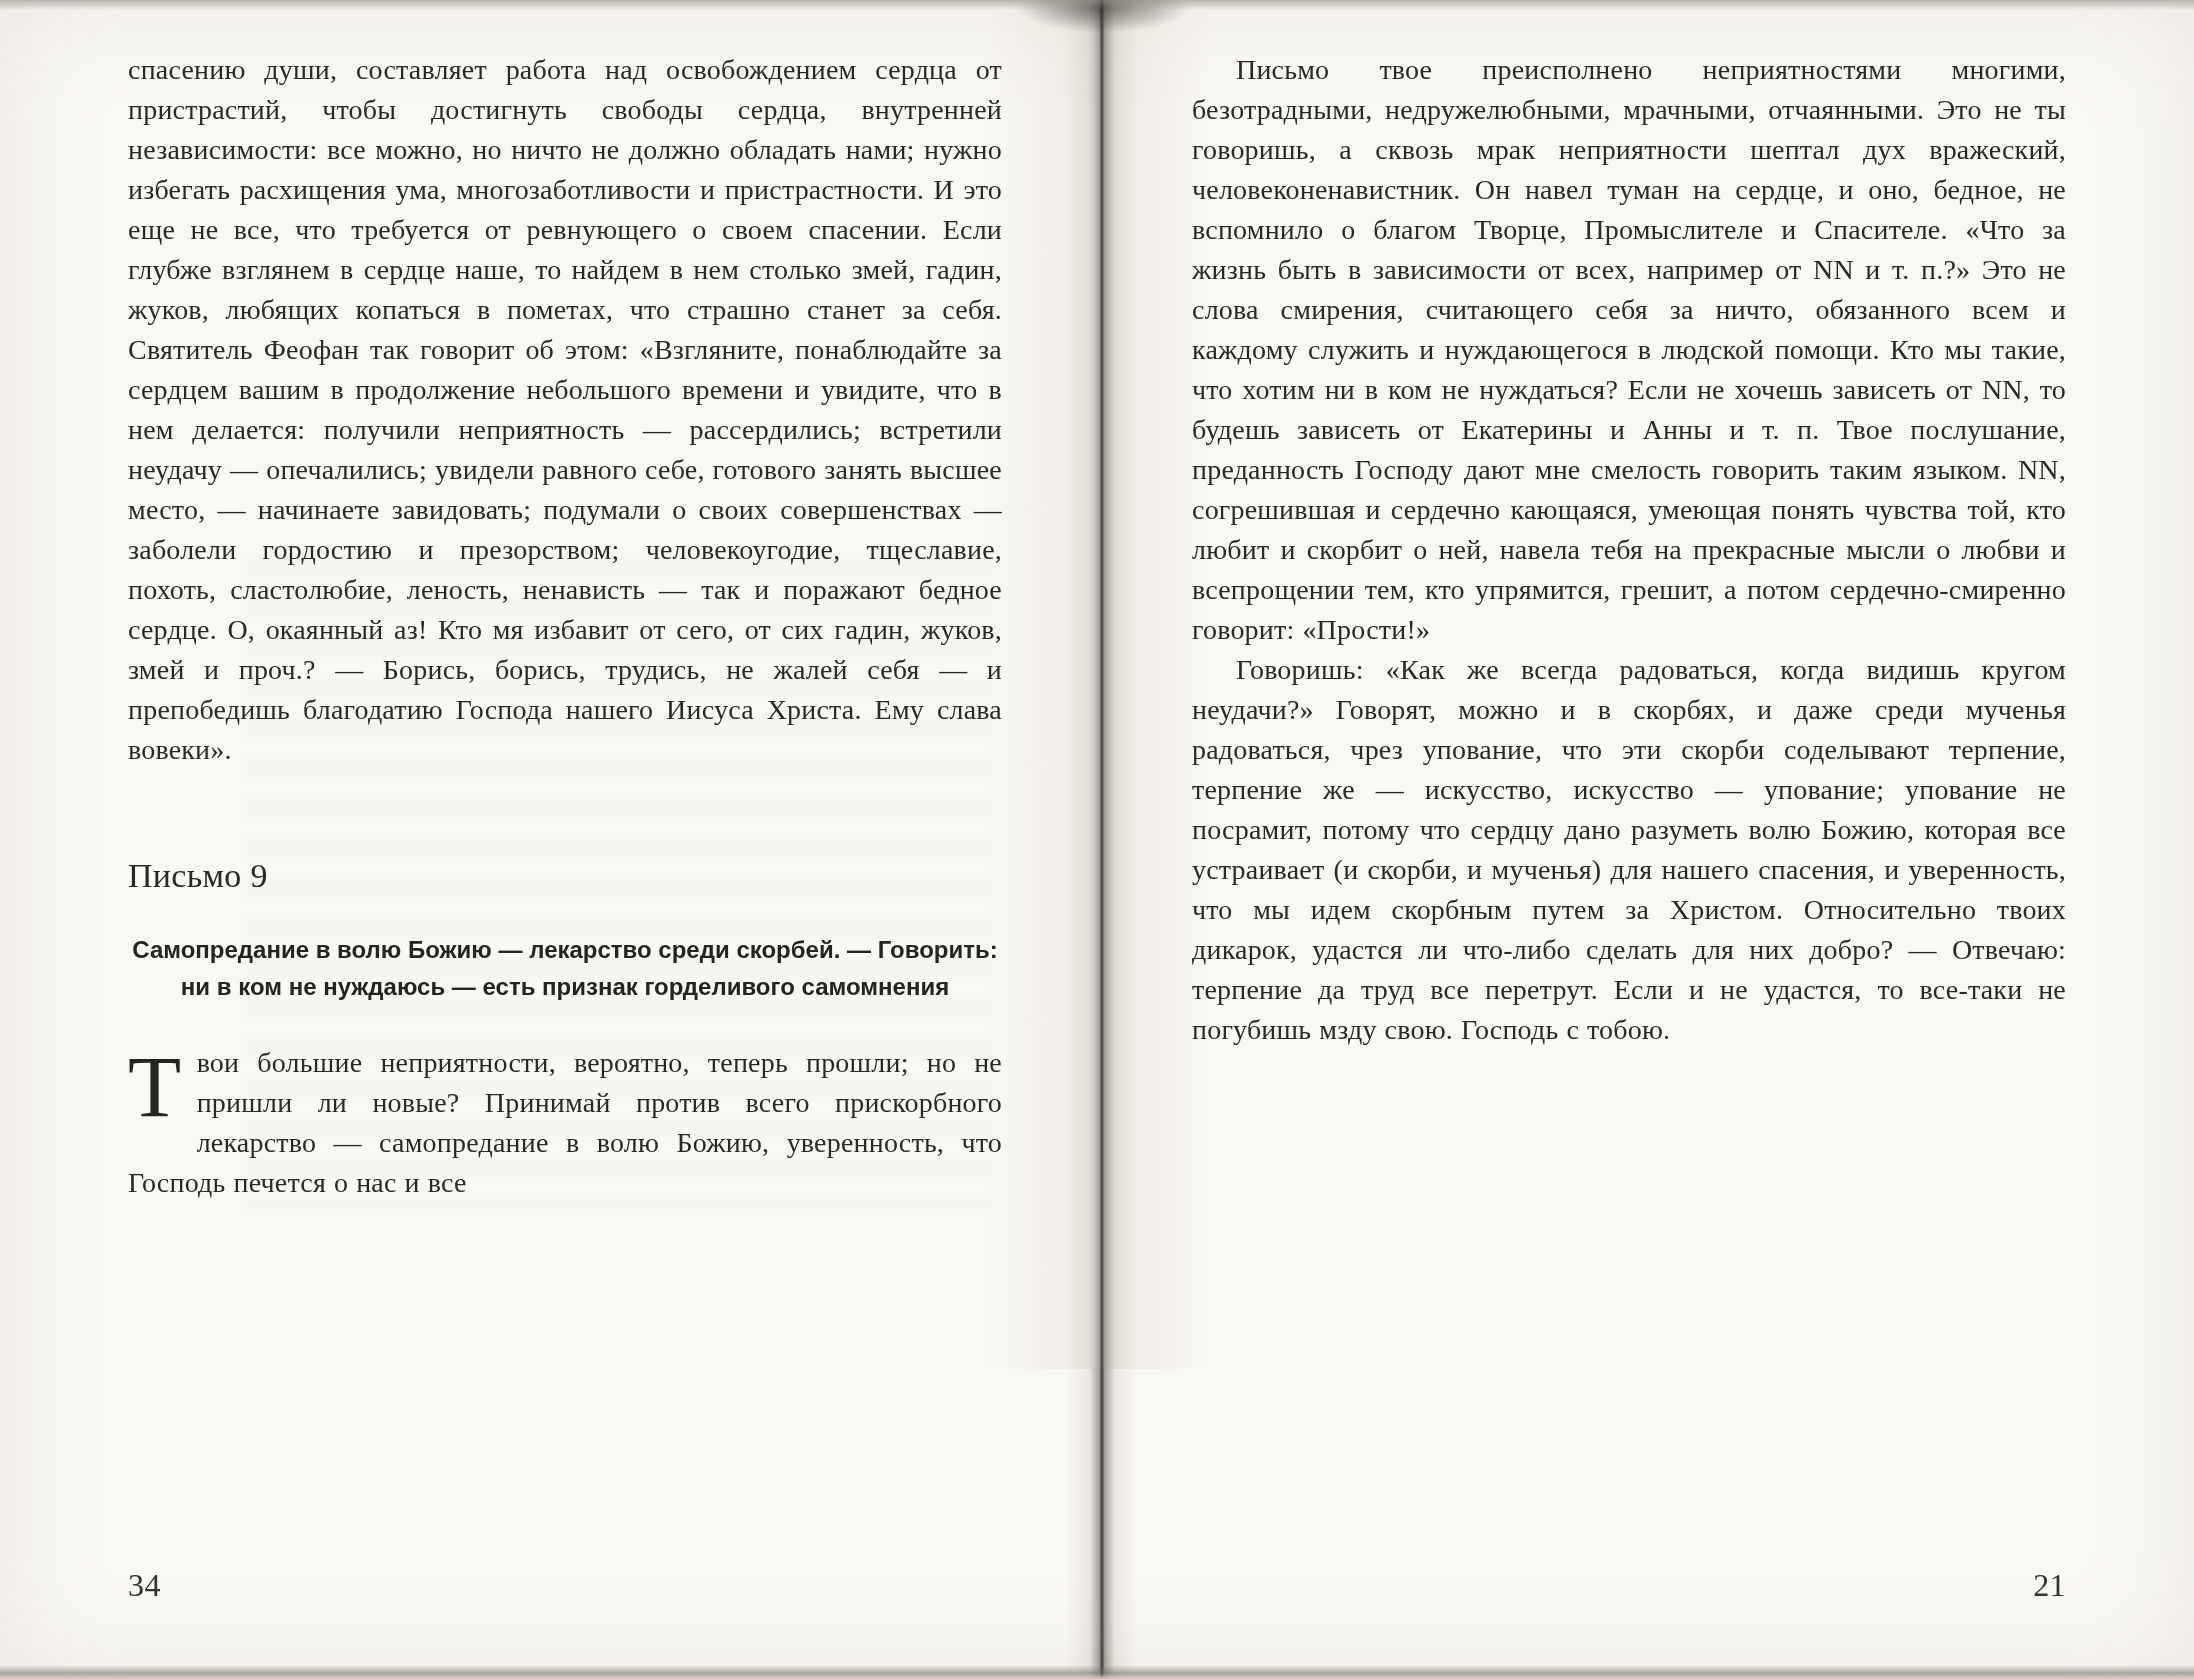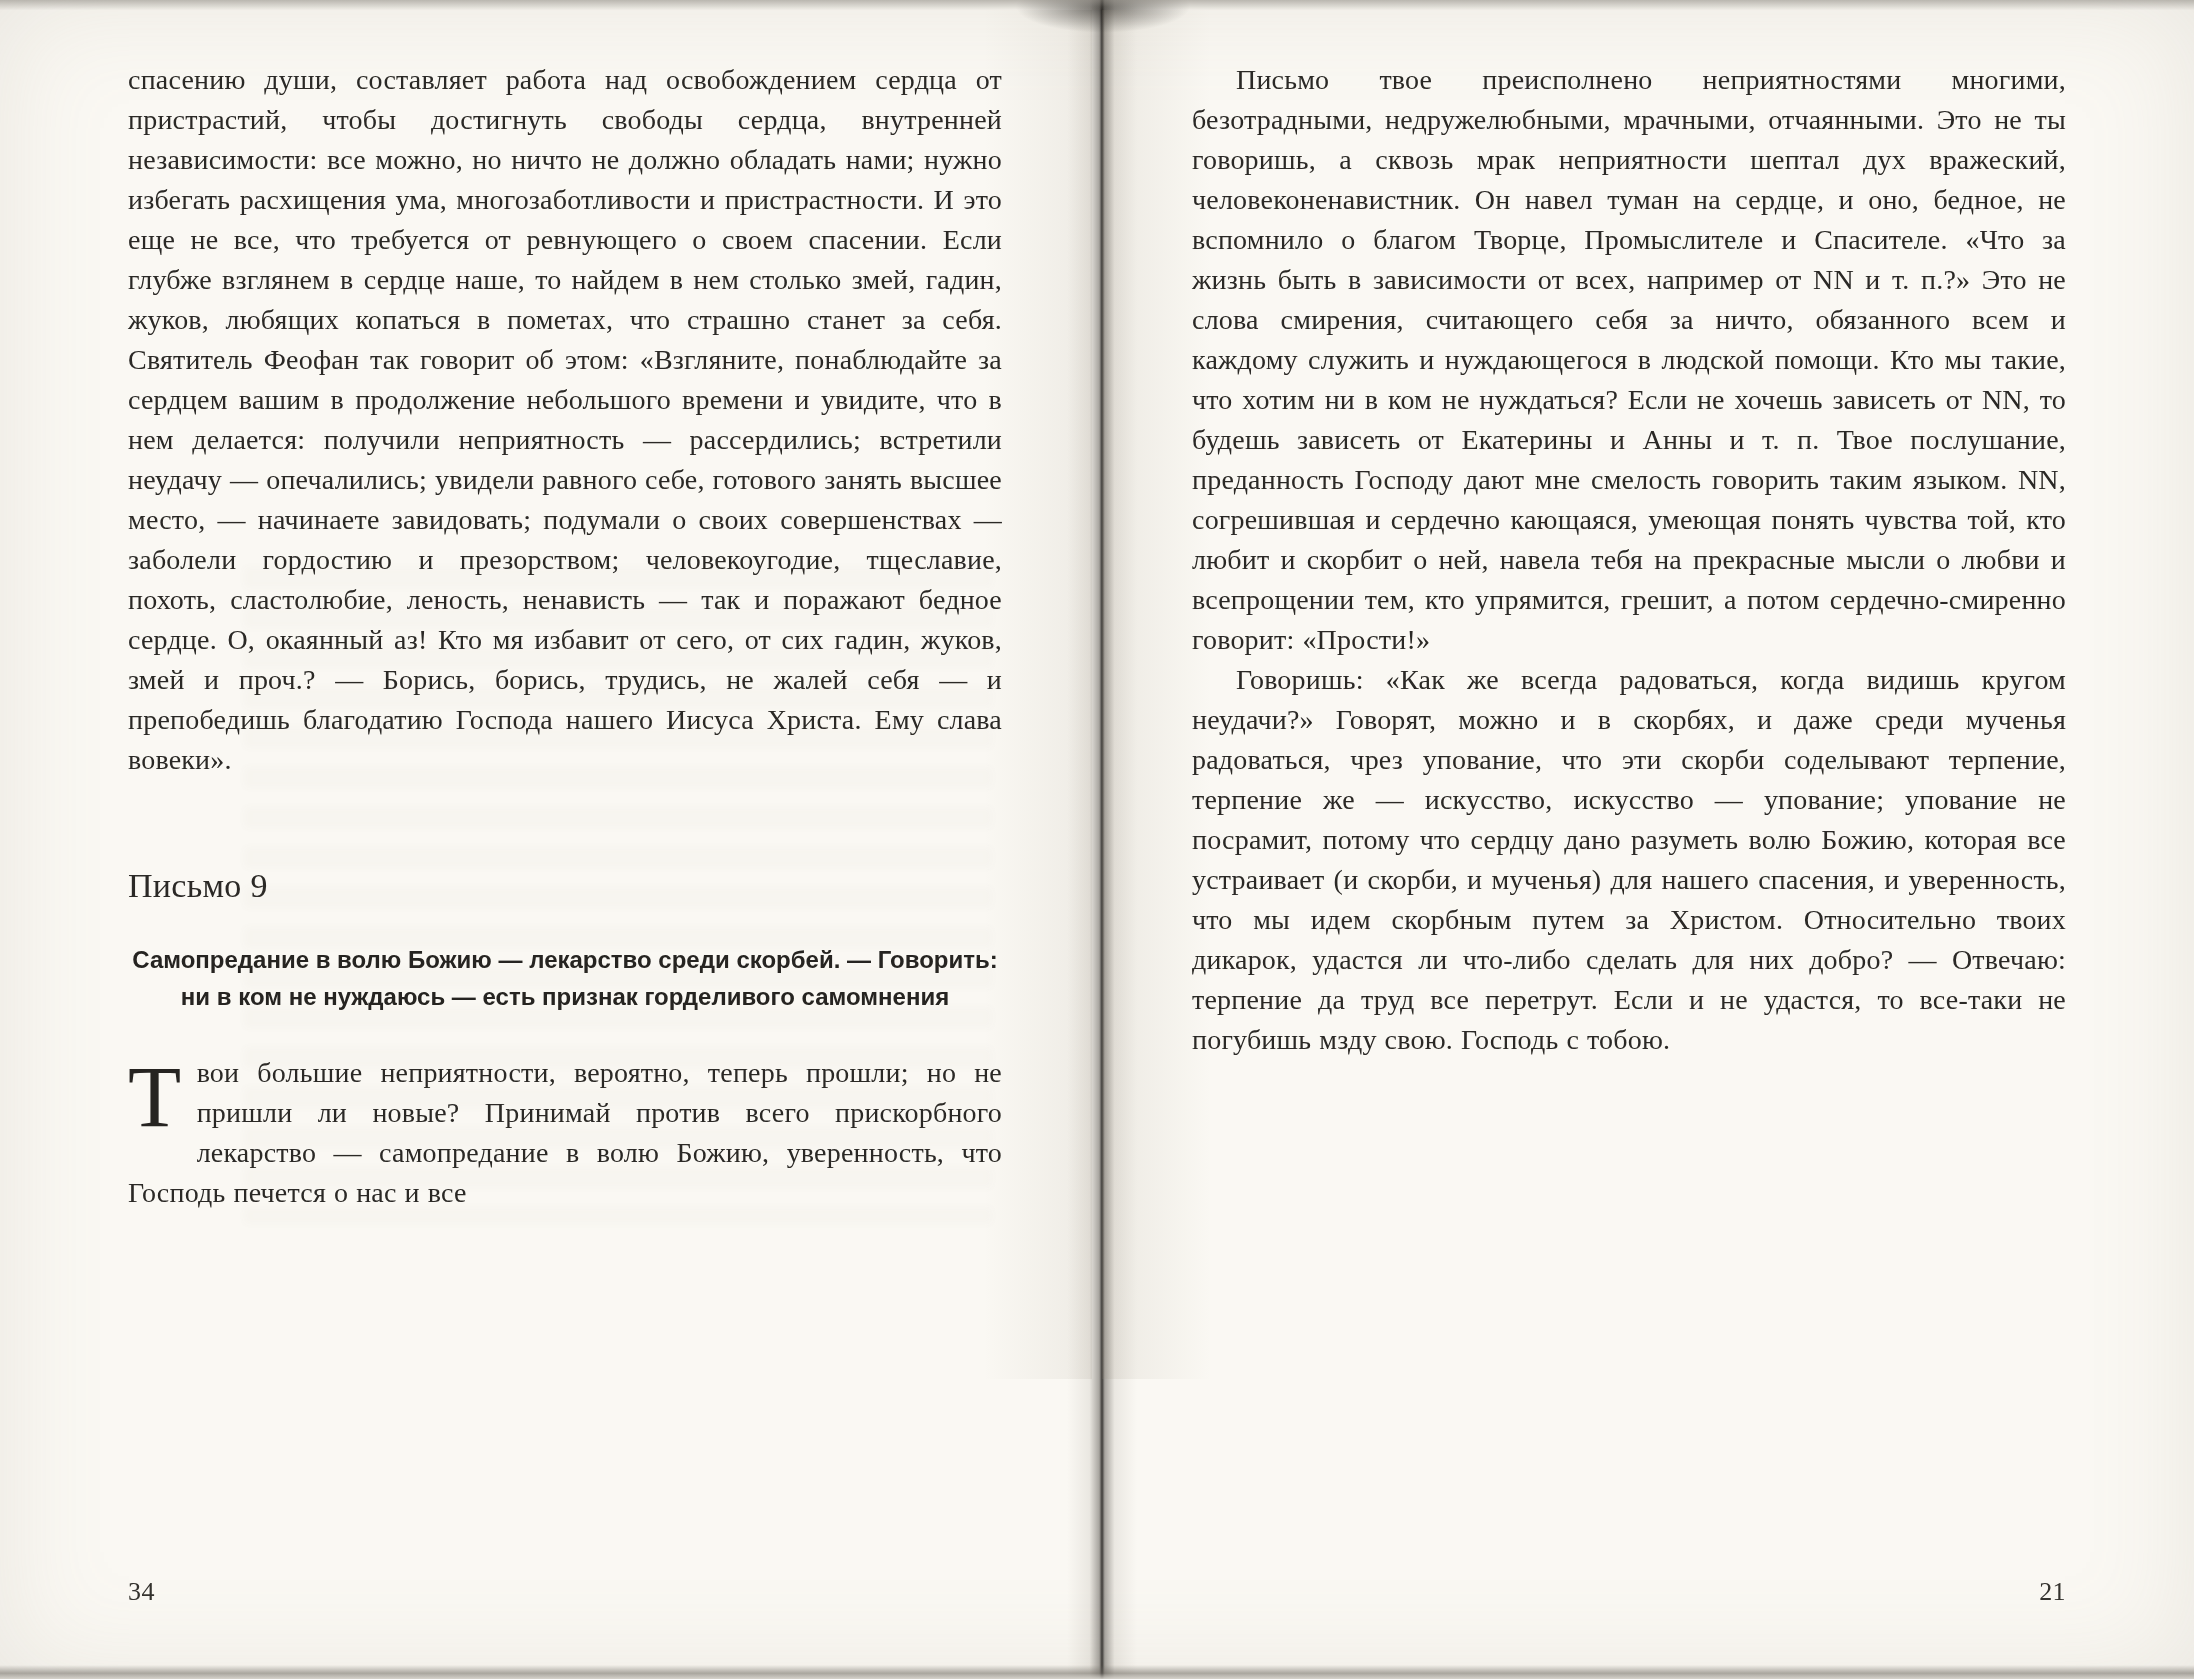--- a/index.html
+++ b/index.html
@@ -12,21 +12,21 @@
     width: 2194px;
     height: 1680px;
     background: #faf8f3;
     font-family: "Liberation Serif", serif;
     color: #2b2926;
     overflow: hidden;
     box-shadow: inset 0 0 107px rgba(150, 140, 122, 0.16);
   }
   .page {
     position: absolute;
-    top: 10px;
+    top: 0;
     height: 1369px;
     width: 1092px;
   }
   .page-left {
     left: 0;
     background: linear-gradient(to left, rgba(150,140,122,0.12) 0%, rgba(150,140,122,0) 10%);
   }
   .page-right {
     left: 1102px;
     background: linear-gradient(to right, rgba(150,140,122,0.14) 0%, rgba(150,140,122,0) 10%);
@@ -72,21 +72,21 @@
     font-size: 87px;
     line-height: 0.82;
     padding: 7.6px 15.3px 1.5px 0;
     font-weight: 400;
     color: #262421;
   }
 
   .page-number {
     position: absolute;
     top: 1567px;
-    font-size: 26px;
+    font-size: 32px;
     letter-spacing: 0.4px;
     color: #34322e;
   }
   .page-number-left { left: 128px; }
   .page-number-right {
     left: 90px;
     width: 874px;
     text-align: right;
   }
 

